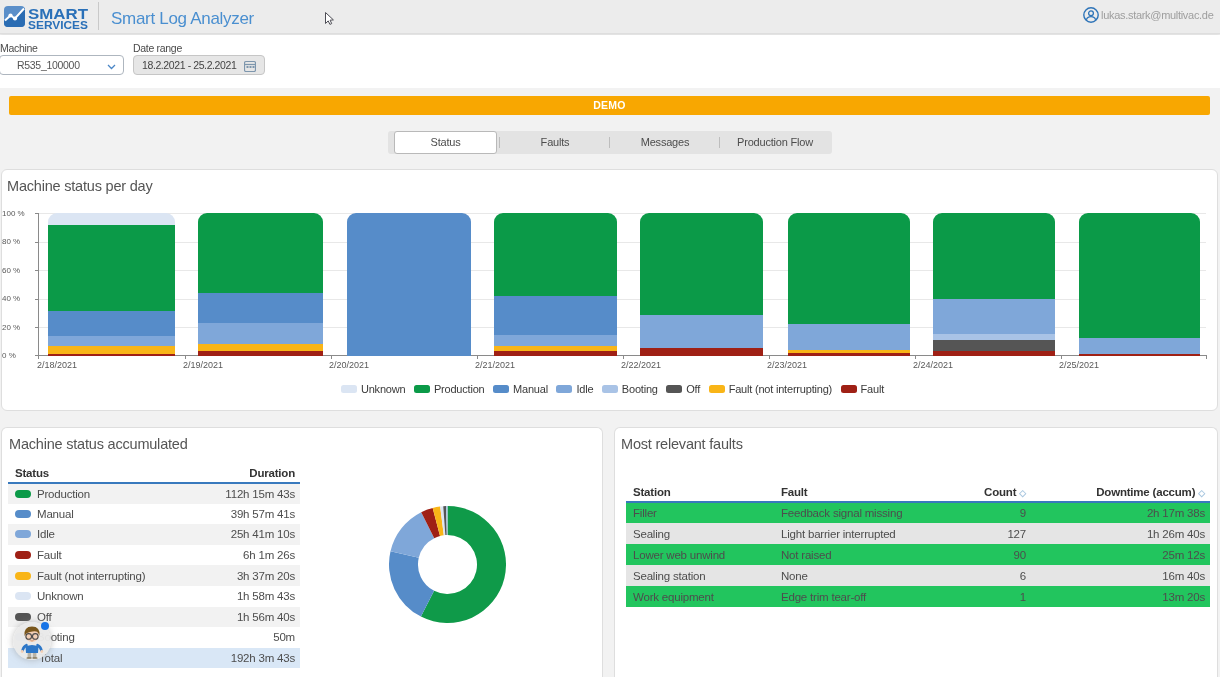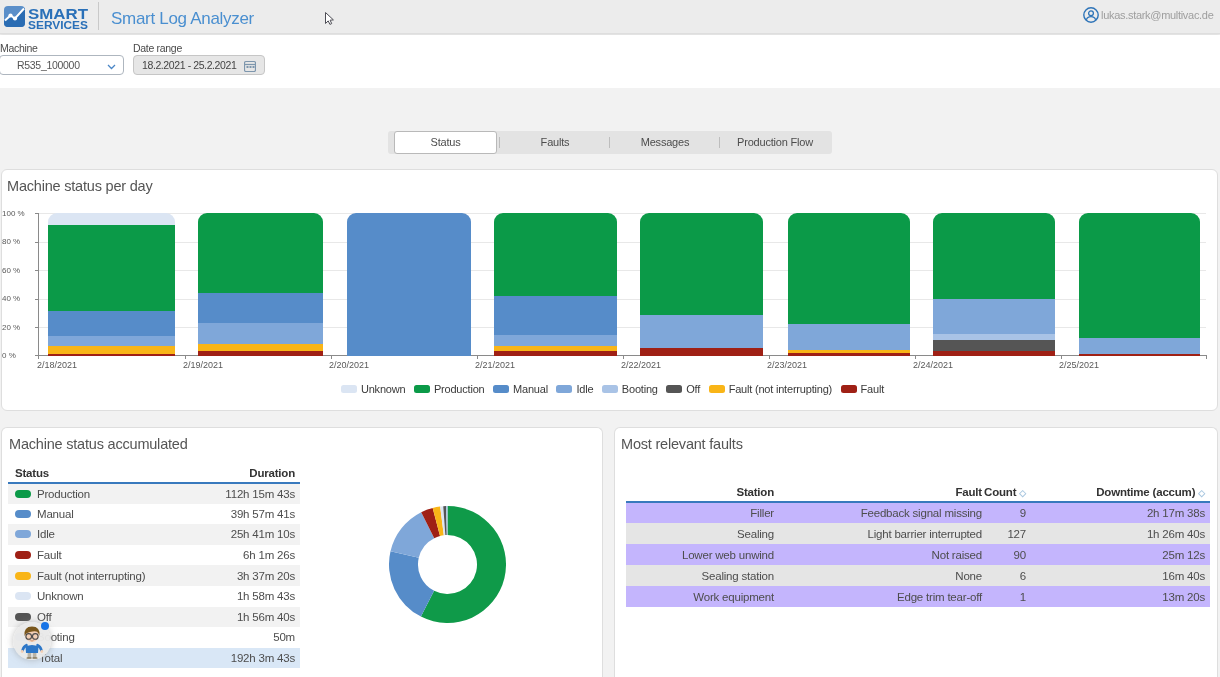--- a/index.html
+++ b/index.html
@@ -50,24 +50,24 @@
 .sortd { color:#a9c7e0; font-size:9px; }
 
 #tacc { position:absolute; left:6px; top:36px; width:292px; border-collapse:collapse; font-size:11.5px; letter-spacing:-0.2px; color:#4d4d4d; }
 #tacc td { padding:0 0 0 7px; height:20.6px; }
 #tacc td.r { text-align:right; padding:0 5px 0 0; }
 #tacc tr.hd td { font-weight:bold; color:#333; border-bottom:2px solid #3879bd; height:19px; }
 #tacc tr.odd { background:#f2f2f2; }
 #tacc tr.tot { background:#d9e7f6; }
 
 #tflt { position:absolute; left:11px; top:54px; width:584px; border-collapse:collapse; font-size:11.5px; letter-spacing:-0.2px; color:#4d4d4d; table-layout:fixed; }
-#tflt td { padding:0 0 0 7px; height:21px; white-space:nowrap;text-align:right; }
+#tflt td { padding:0 0 0 7px; height:21px; white-space:nowrap; }
 #tflt td.r { text-align:right; padding:0 5px 0 0; }
 #tflt tr.hd td { font-weight:bold; color:#333; border-bottom:2px solid #3879bd; height:20px; }
-#tflt tr.odd { background:#c4b5fd; }
+#tflt tr.odd { background:#22c55e; }
 #tflt tr.ev2 { background:#e5e5e5; }
 #tflt td:nth-child(1) { width:148px; }
 #tflt td:nth-child(2) { width:208px; }
 #tflt td:nth-child(3) { width:49px; }
 #avatar { position:absolute; left:13px; top:622px; width:38px; height:38px; border-radius:50%; background:rgba(233,233,233,0.97); box-shadow:0 0 7px rgba(140,140,140,0.55); overflow:hidden; }
 #avdot { position:absolute; left:41px; top:622px; width:8px; height:8px; border-radius:50%; background:#1673e6; }
 </style>
 </head>
 <body>
 <div id="page">
@@ -106,20 +106,21 @@
     <div id="daterange">18.2.2021 - 25.2.2021
       <svg width="12" height="12" style="position:absolute;right:8px;top:4px" viewBox="0 0 12 12">
         <rect x="0.5" y="1.5" width="11" height="10" rx="1.5" fill="none" stroke="#7d96ad" stroke-width="1.2"></rect>
         <line x1="0.5" y1="4.5" x2="11.5" y2="4.5" stroke="#7d96ad" stroke-width="1.2"></line>
         <rect x="2.5" y="6" width="2" height="2" fill="#7d96ad"></rect>
           <rect x="5.5" y="6" width="2" height="2" fill="#7d96ad"></rect>
           <rect x="8.5" y="6" width="2" height="2" fill="#7d96ad"></rect>
       </svg>
     </div>
   </div>
+  <div id="demo">DEMO</div>
 
   <div id="tabs">
     <div class="tab" id="tab-status">Status</div>
     <div class="tab" style="left:112px;width:110px;">Faults</div>
     <div class="tab" style="left:222px;width:110px;">Messages</div>
     <div class="tab" style="left:332px;width:110px;">Production Flow</div>
     <div class="tsep" style="left:111px"></div>
     <div class="tsep" style="left:221px"></div>
     <div class="tsep" style="left:331px"></div>
   </div>

